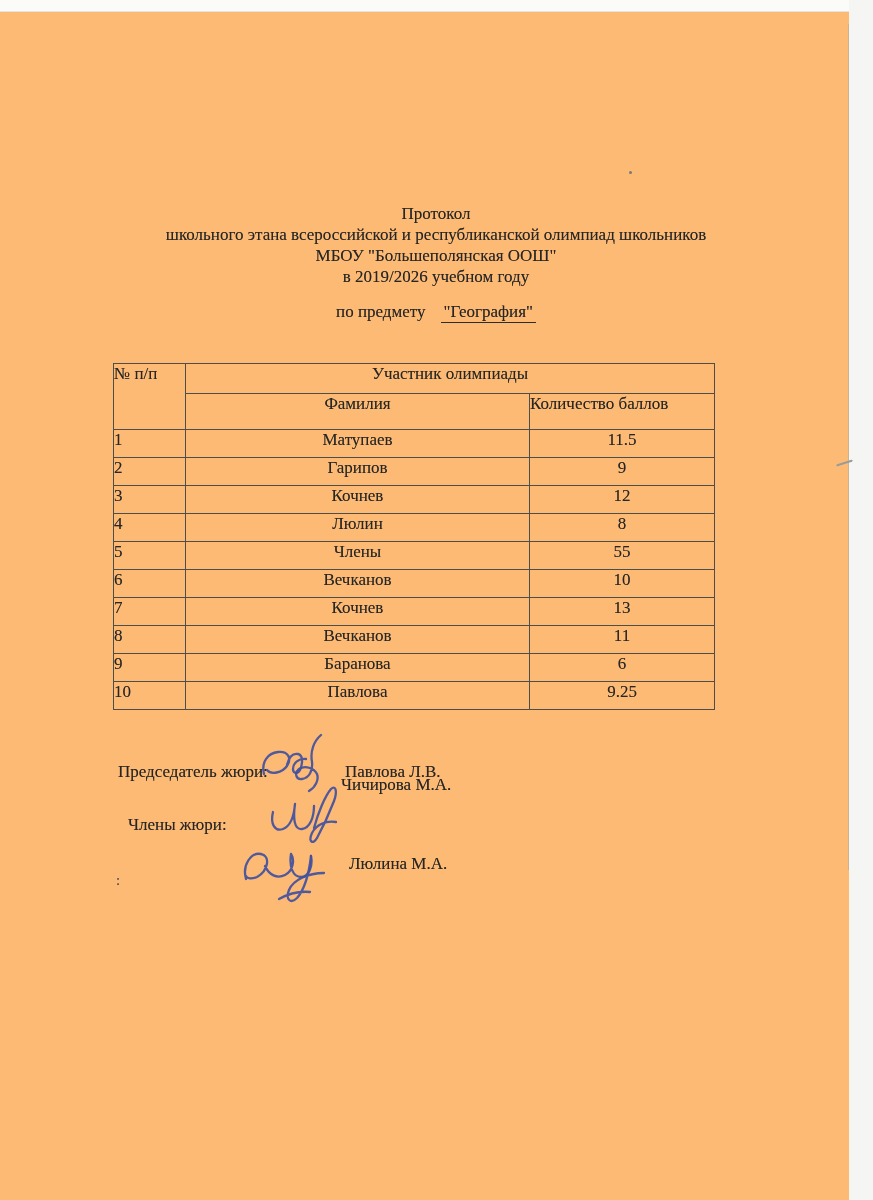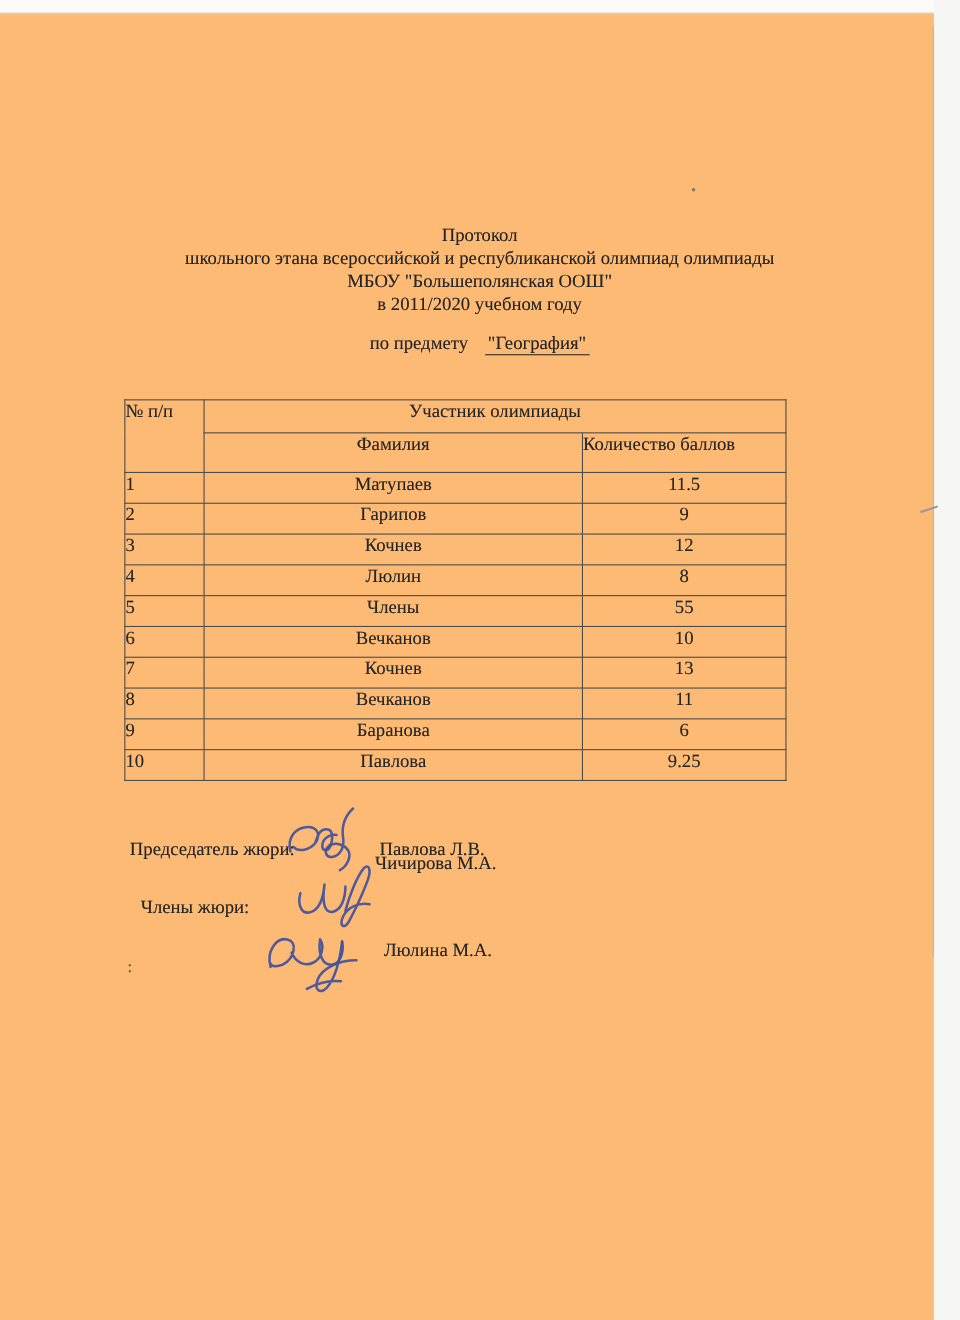--- a/index.html
+++ b/index.html
@@ -62,23 +62,23 @@
 
 <div class="page">
   <div class="top-strip"></div>
   <div class="outside-edge"></div>
   <div class="page-edge-line"></div>
   <div class="scratch"></div>
   <div class="speck"></div>
 
   <div class="header">
     <div>Протокол</div>
-    <div>школьного этана всероссийской и республиканской олимпиад олимпиады</div>
+    <div>школьного этана всероссийской и республиканской олимпиад школьников</div>
     <div>МБОУ "Большеполянская ООШ"</div>
-    <div>в 2011/2020 учебном году</div>
+    <div>в 2019/2026 учебном году</div>
     <div class="subject-line">
       <span>по предмету</span><span class="subject-value">"География"</span>
     </div>
   </div>
 
   <div class="table-wrap">
     <table class="protocol">
       <colgroup>
           <col class="c1">
           <col class="c2">

